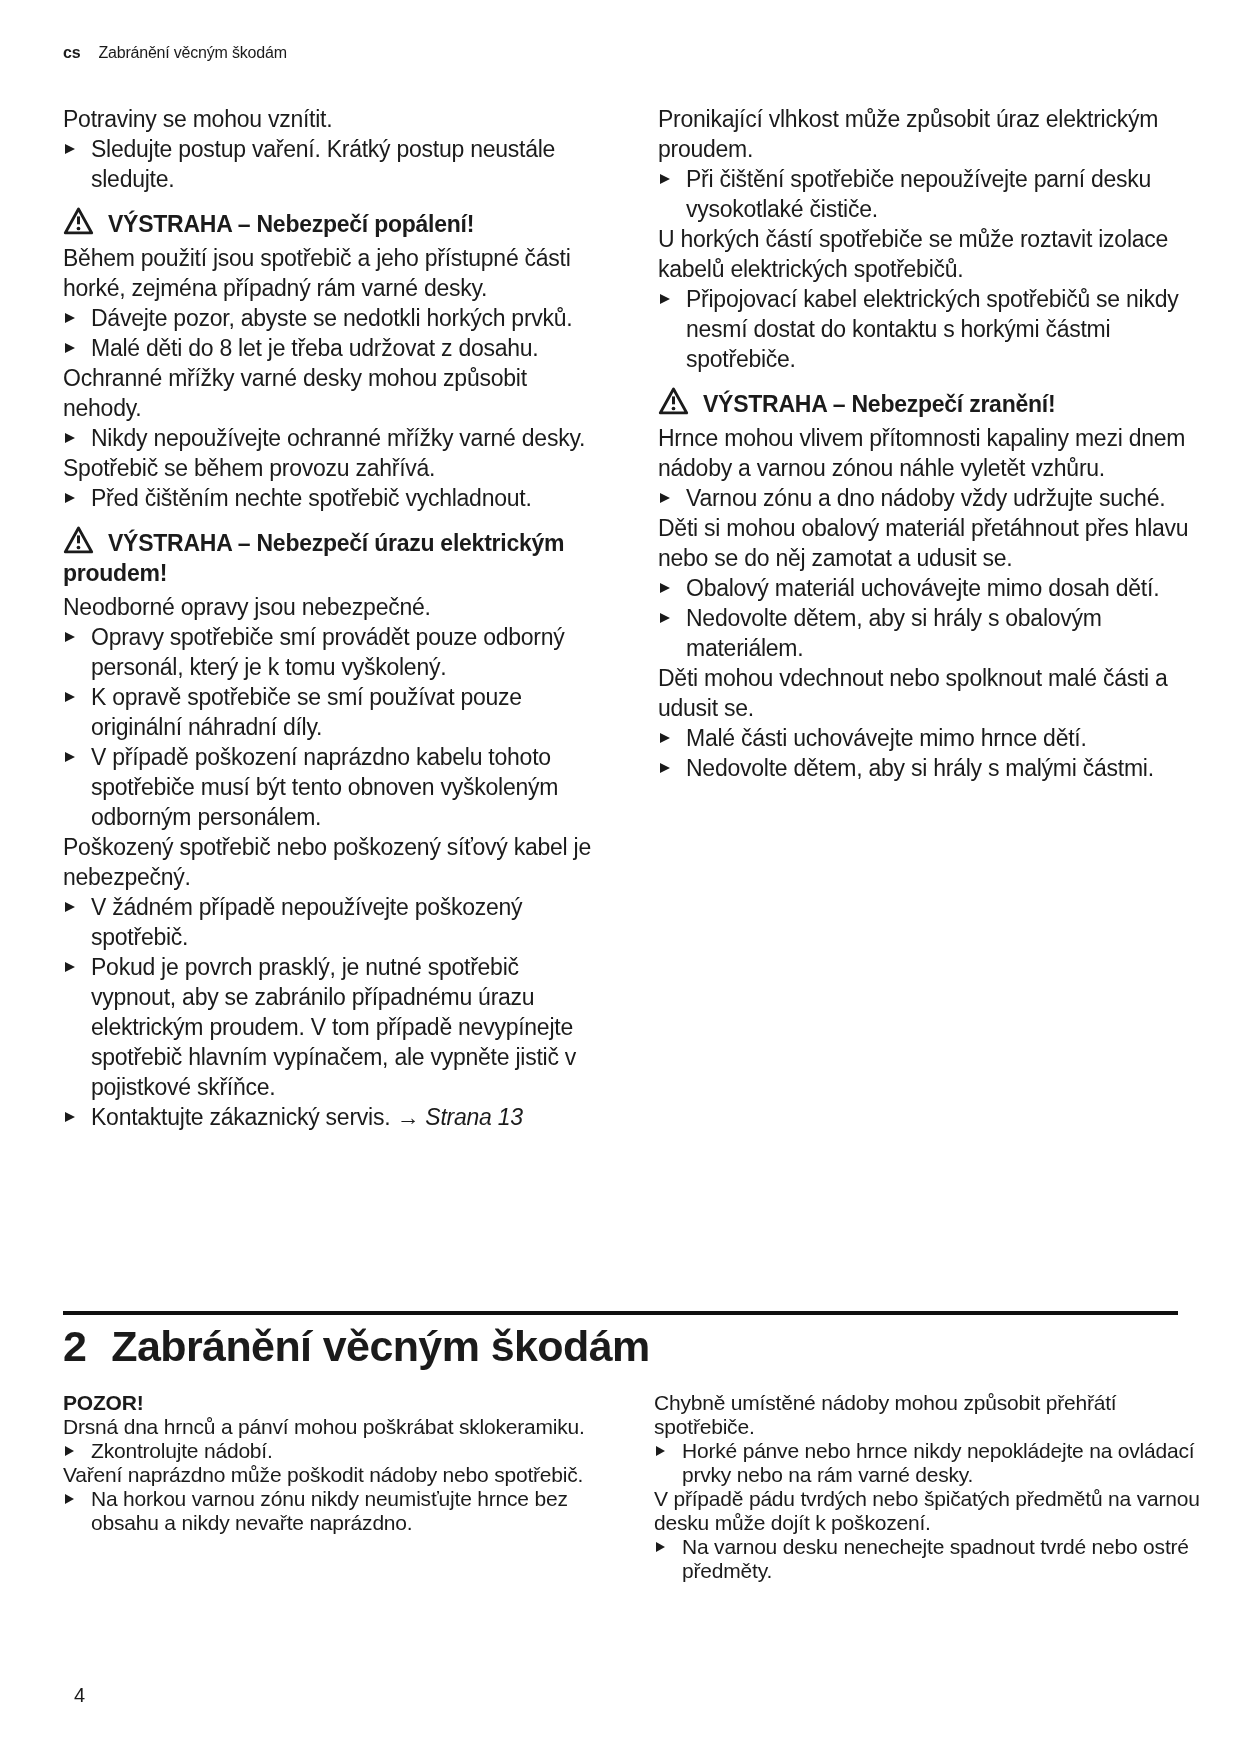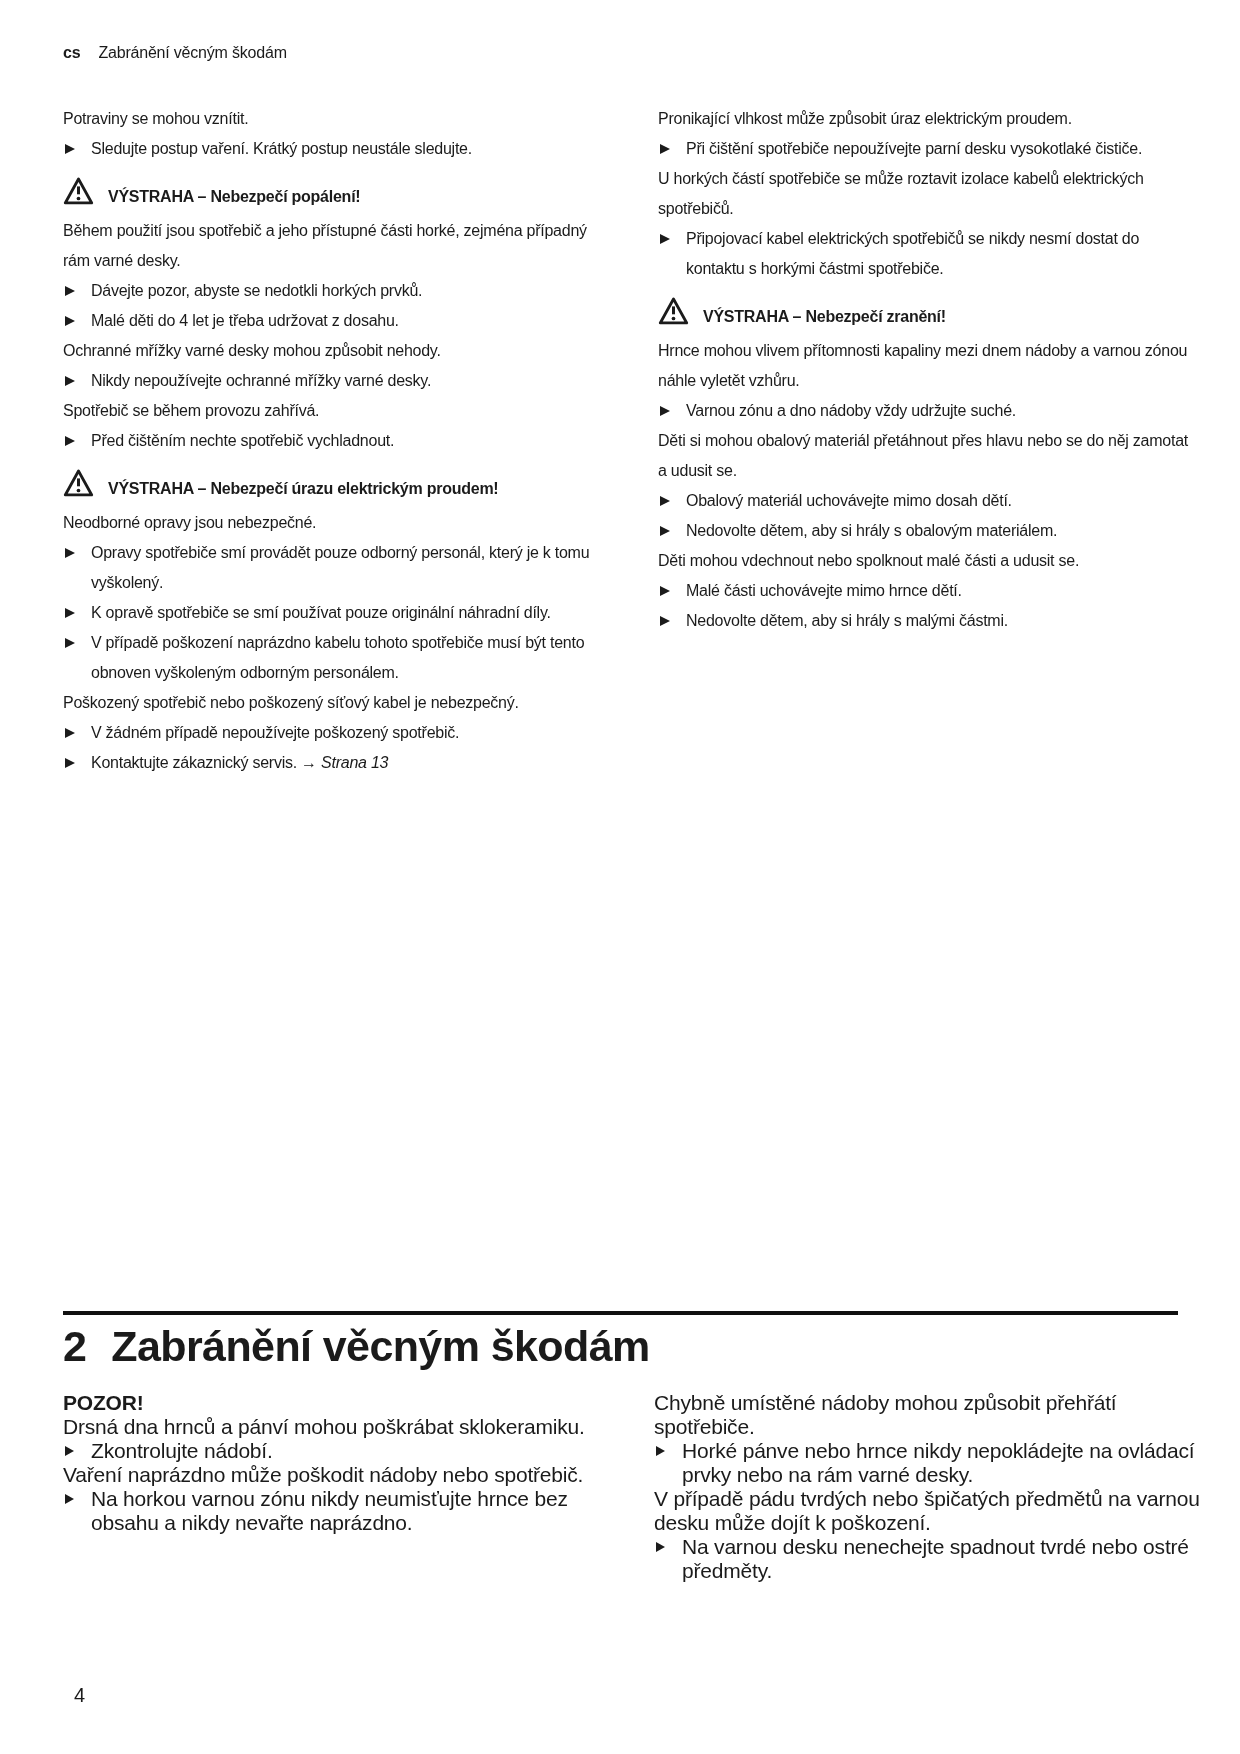--- a/index.html
+++ b/index.html
@@ -3,21 +3,21 @@
 <meta charset="utf-8">
 <style>
   html,body{margin:0;padding:0;}
   body{
     width:1240px;height:1754px;background:#ffffff;position:relative;
     font-family:"Liberation Sans","DejaVu Sans",sans-serif;color:#1b1b1b;
     overflow:hidden;
   }
   .hdr{position:absolute;top:44px;left:63px;font-size:16px;letter-spacing:-0.2px;white-space:nowrap;}
   .hdr .lang{font-weight:bold;margin-right:18px;}
-  .col{position:absolute;font-size:16px;line-height:30px;letter-spacing:-0.25px;}
+  .col{position:absolute;font-size:23px;line-height:30px;letter-spacing:-0.25px;}
   #col-top-left{top:104px;left:63px;width:532px;}
   #col-top-right{top:104px;left:658px;width:532px;}
   .blk{position:relative;}
   .blk.bullet{padding-left:28px;}
   .marker{
     position:absolute;left:2px;top:10px;width:0;height:0;
     border-left:10px solid #1b1b1b;border-top:5.5px solid transparent;border-bottom:5.5px solid transparent;
   }
   .small .marker{top:7px;border-left-width:9px;border-top-width:5px;border-bottom-width:5px;}
   .blk.warning_heading{font-weight:bold;margin-top:13px;margin-bottom:4px;}
@@ -42,36 +42,37 @@
 <div id="col-top-left" class="col">
     <div class="blk paragraph"><span>Potraviny se mohou vznítit.</span></div>
     <div class="blk bullet"><span class="marker"></span><span>Sledujte postup vaření. Krátký postup neustále sledujte.</span></div>
     <div class="blk warning_heading"><svg width="31" height="28" viewBox="0 0 24 22">
         <path d="M12 1.6 L22.4 20.4 H1.6 Z" fill="none" stroke="#1b1b1b" stroke-width="2.2" stroke-linejoin="round"></path>
         <line x1="12" y1="7.4" x2="12" y2="13.6" stroke="#1b1b1b" stroke-width="2.4"></line>
         <circle cx="12" cy="16.9" r="1.45" fill="#1b1b1b"></circle>
       </svg><span>VÝSTRAHA – Nebezpečí popálení!</span></div>
     <div class="blk paragraph"><span>Během použití jsou spotřebič a jeho přístupné části horké, zejména případný rám varné desky.</span></div>
     <div class="blk bullet"><span class="marker"></span><span>Dávejte pozor, abyste se nedotkli horkých prvků.</span></div>
-    <div class="blk bullet"><span class="marker"></span><span>Malé děti do 4 let je třeba udržovat z dosahu.</span></div>
+    <div class="blk bullet"><span class="marker"></span><span>Malé děti do 8 let je třeba udržovat z dosahu.</span></div>
     <div class="blk paragraph"><span>Ochranné mřížky varné desky mohou způsobit nehody.</span></div>
     <div class="blk bullet"><span class="marker"></span><span>Nikdy nepoužívejte ochranné mřížky varné desky.</span></div>
     <div class="blk paragraph"><span>Spotřebič se během provozu zahřívá.</span></div>
     <div class="blk bullet"><span class="marker"></span><span>Před čištěním nechte spotřebič vychladnout.</span></div>
     <div class="blk warning_heading"><svg width="31" height="28" viewBox="0 0 24 22">
         <path d="M12 1.6 L22.4 20.4 H1.6 Z" fill="none" stroke="#1b1b1b" stroke-width="2.2" stroke-linejoin="round"></path>
         <line x1="12" y1="7.4" x2="12" y2="13.6" stroke="#1b1b1b" stroke-width="2.4"></line>
         <circle cx="12" cy="16.9" r="1.45" fill="#1b1b1b"></circle>
       </svg><span>VÝSTRAHA – Nebezpečí úrazu elektrickým proudem!</span></div>
     <div class="blk paragraph"><span>Neodborné opravy jsou nebezpečné.</span></div>
     <div class="blk bullet"><span class="marker"></span><span>Opravy spotřebiče smí provádět pouze odborný personál, který je k tomu vyškolený.</span></div>
     <div class="blk bullet"><span class="marker"></span><span>K opravě spotřebiče se smí používat pouze originální náhradní díly.</span></div>
     <div class="blk bullet"><span class="marker"></span><span>V případě poškození naprázdno kabelu tohoto spotřebiče musí být tento obnoven vyškoleným odborným personálem.</span></div>
     <div class="blk paragraph"><span>Poškozený spotřebič nebo poškozený síťový kabel je nebezpečný.</span></div>
     <div class="blk bullet"><span class="marker"></span><span>V žádném případě nepoužívejte poškozený spotřebič.</span></div>
+    <div class="blk bullet"><span class="marker"></span><span>Pokud je povrch prasklý, je nutné spotřebič vypnout, aby se zabránilo případnému úrazu elektrickým proudem. V tom případě nevypínejte spotřebič hlavním vypínačem, ale vypněte jistič v pojistkové skříňce.</span></div>
     <div class="blk bullet"><span class="marker"></span><span>Kontaktujte zákaznický servis. → </span><i>Strana 13</i></div>
   </div>
 <div id="col-top-right" class="col">
     <div class="blk paragraph"><span>Pronikající vlhkost může způsobit úraz elektrickým proudem.</span></div>
     <div class="blk bullet"><span class="marker"></span><span>Při čištění spotřebiče nepoužívejte parní desku vysokotlaké čističe.</span></div>
     <div class="blk paragraph"><span>U horkých částí spotřebiče se může roztavit izolace kabelů elektrických spotřebičů.</span></div>
     <div class="blk bullet"><span class="marker"></span><span>Připojovací kabel elektrických spotřebičů se nikdy nesmí dostat do kontaktu s horkými částmi spotřebiče.</span></div>
     <div class="blk warning_heading"><svg width="31" height="28" viewBox="0 0 24 22">
         <path d="M12 1.6 L22.4 20.4 H1.6 Z" fill="none" stroke="#1b1b1b" stroke-width="2.2" stroke-linejoin="round"></path>
         <line x1="12" y1="7.4" x2="12" y2="13.6" stroke="#1b1b1b" stroke-width="2.4"></line>

